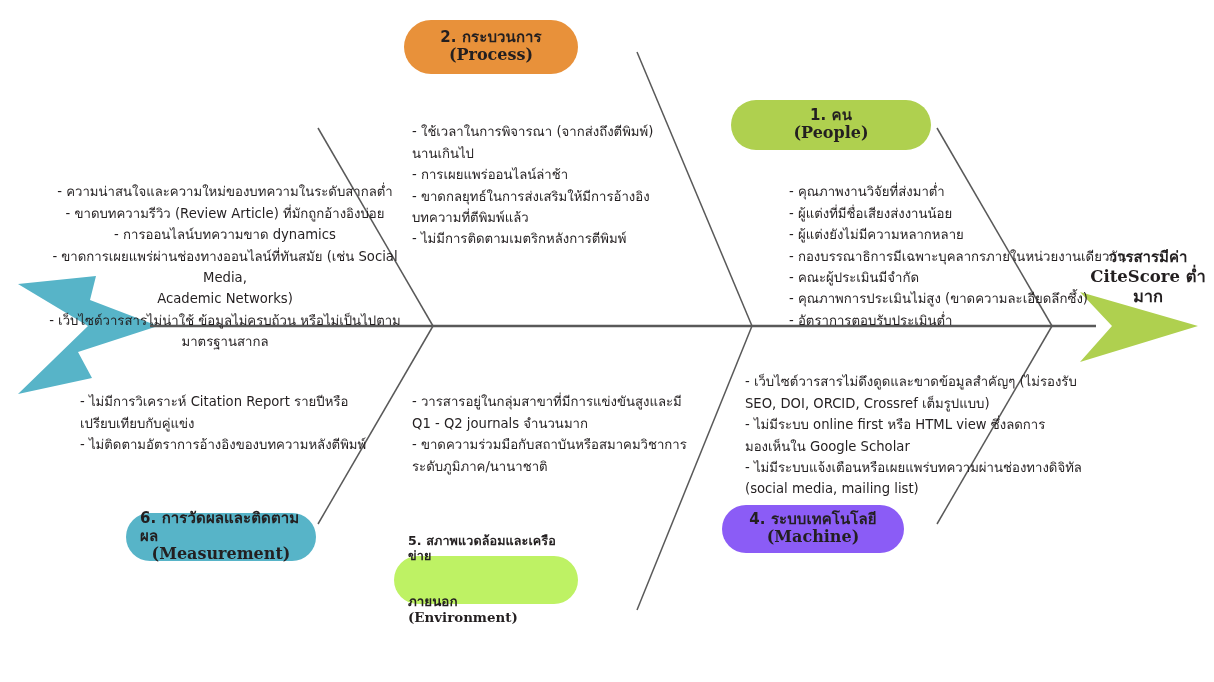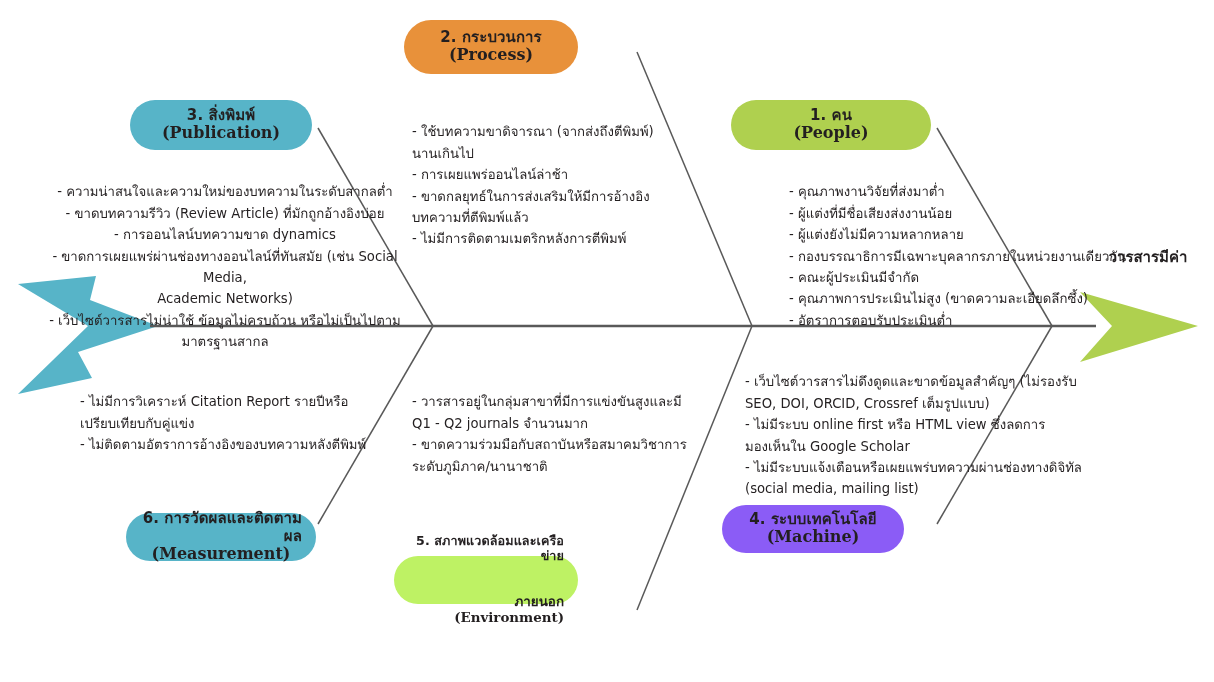--- a/index.html
+++ b/index.html
@@ -8,21 +8,21 @@
     font-family:"DejaVu Sans","Liberation Sans",sans-serif;
     color:#231f20;
   }
   #canvas{position:absolute;inset:0;width:1214px;height:682px;}
   svg.lines{position:absolute;left:0;top:0;width:1214px;height:682px;pointer-events:none;}
 
   .cat-label{
     position:absolute;
     border-radius:999px;
     display:flex;flex-direction:column;align-items:center;justify-content:center;
-    text-align:right;
+    text-align:left;
     font-weight:700;
     line-height:1.18;
     box-sizing:border-box;
     padding:0 14px;
   }
   .cat-label .th{font-size:15px;font-weight:700;letter-spacing:.1px;}
   .cat-label .en{font-size:16px;font-weight:700;font-family:"DejaVu Serif","Liberation Serif",serif;}
 
   .cause-block{
     position:absolute;
@@ -62,24 +62,20 @@
     <line x1="318" y1="524" x2="433" y2="326" stroke="#595959" stroke-width="1.5"></line>
     <line x1="637" y1="610" x2="752" y2="326" stroke="#595959" stroke-width="1.5"></line>
     <line x1="937" y1="524" x2="1052" y2="326" stroke="#595959" stroke-width="1.5"></line>
   </svg>
 
   <div class="cat-label" style="left:404px;top:20px;width:174px;height:54px;background:#E8913A;">
     <span class="th">2. กระบวนการ</span>
     <span class="en">(Process)</span>
   </div>
 
-  <div class="cat-label" style="left:130px;top:100px;width:182px;height:50px;background:#57B4C8;">
-    <span class="th">3. สิ่งพิมพ์</span>
-    <span class="en">(Publication)</span>
-  </div>
 
   <div class="cat-label" style="left:731px;top:100px;width:200px;height:50px;background:#AFD04F;">
     <span class="th">1. คน</span>
     <span class="en">(People)</span>
   </div>
 
   <div class="cat-label" style="left:126px;top:505px;width:190px;height:48px;background:#57B4C8;margin-top:8px;">
     <span class="th">6. การวัดผลและติดตามผล</span>
     <span class="en">(Measurement)</span>
   </div>
@@ -97,21 +93,21 @@
   <div class="cause-block" style="left:30px;top:160px;width:390px;text-align:center;">
     <div>- ความน่าสนใจและความใหม่ของบทความในระดับสากลต่ำ
 - ขาดบทความรีวิว (Review Article) ที่มักถูกอ้างอิงบ่อย
 - การออนไลน์บทความขาด dynamics
 - ขาดการเผยแพร่ผ่านช่องทางออนไลน์ที่ทันสมัย (เช่น Social Media,
 Academic Networks)
 - เว็บไซต์วารสารไม่น่าใช้ ข้อมูลไม่ครบถ้วน หรือไม่เป็นไปตามมาตรฐานสากล</div>
   </div>
 
   <div class="cause-block" style="left:412px;top:100px;width:320px;">
-    <div>- ใช้บทความขาดิจารณา (จากส่งถึงตีพิมพ์)
+    <div>- ใช้เวลาในการพิจารณา (จากส่งถึงตีพิมพ์)
 นานเกินไป
 - การเผยแพร่ออนไลน์ล่าช้า
 - ขาดกลยุทธ์ในการส่งเสริมให้มีการอ้างอิง
 บทความที่ตีพิมพ์แล้ว
 - ไม่มีการติดตามเมตริกหลังการตีพิมพ์</div>
   </div>
 
   <div class="cause-block" style="left:789px;top:160px;width:350px;">
     <div>- คุณภาพงานวิจัยที่ส่งมาต่ำ
 - ผู้แต่งที่มีชื่อเสียงส่งงานน้อย
@@ -139,15 +135,16 @@
     <div>- เว็บไซต์วารสารไม่ดึงดูดและขาดข้อมูลสำคัญๆ (ไม่รองรับ
 SEO, DOI, ORCID, Crossref เต็มรูปแบบ)
 - ไม่มีระบบ online first หรือ HTML view ซึ่งลดการ
 มองเห็นใน Google Scholar
 - ไม่มีระบบแจ้งเตือนหรือเผยแพร่บทความผ่านช่องทางดิจิทัล
 (social media, mailing list)</div>
   </div>
 
   <div class="head-text" style="left:1082px;top:248px;width:132px;">
     <div class="l1">วารสารมีค่า</div>
+    <div class="l2">CiteScore ต่ำมาก</div>
   </div>
 
 </div>
 
 </body></html>

